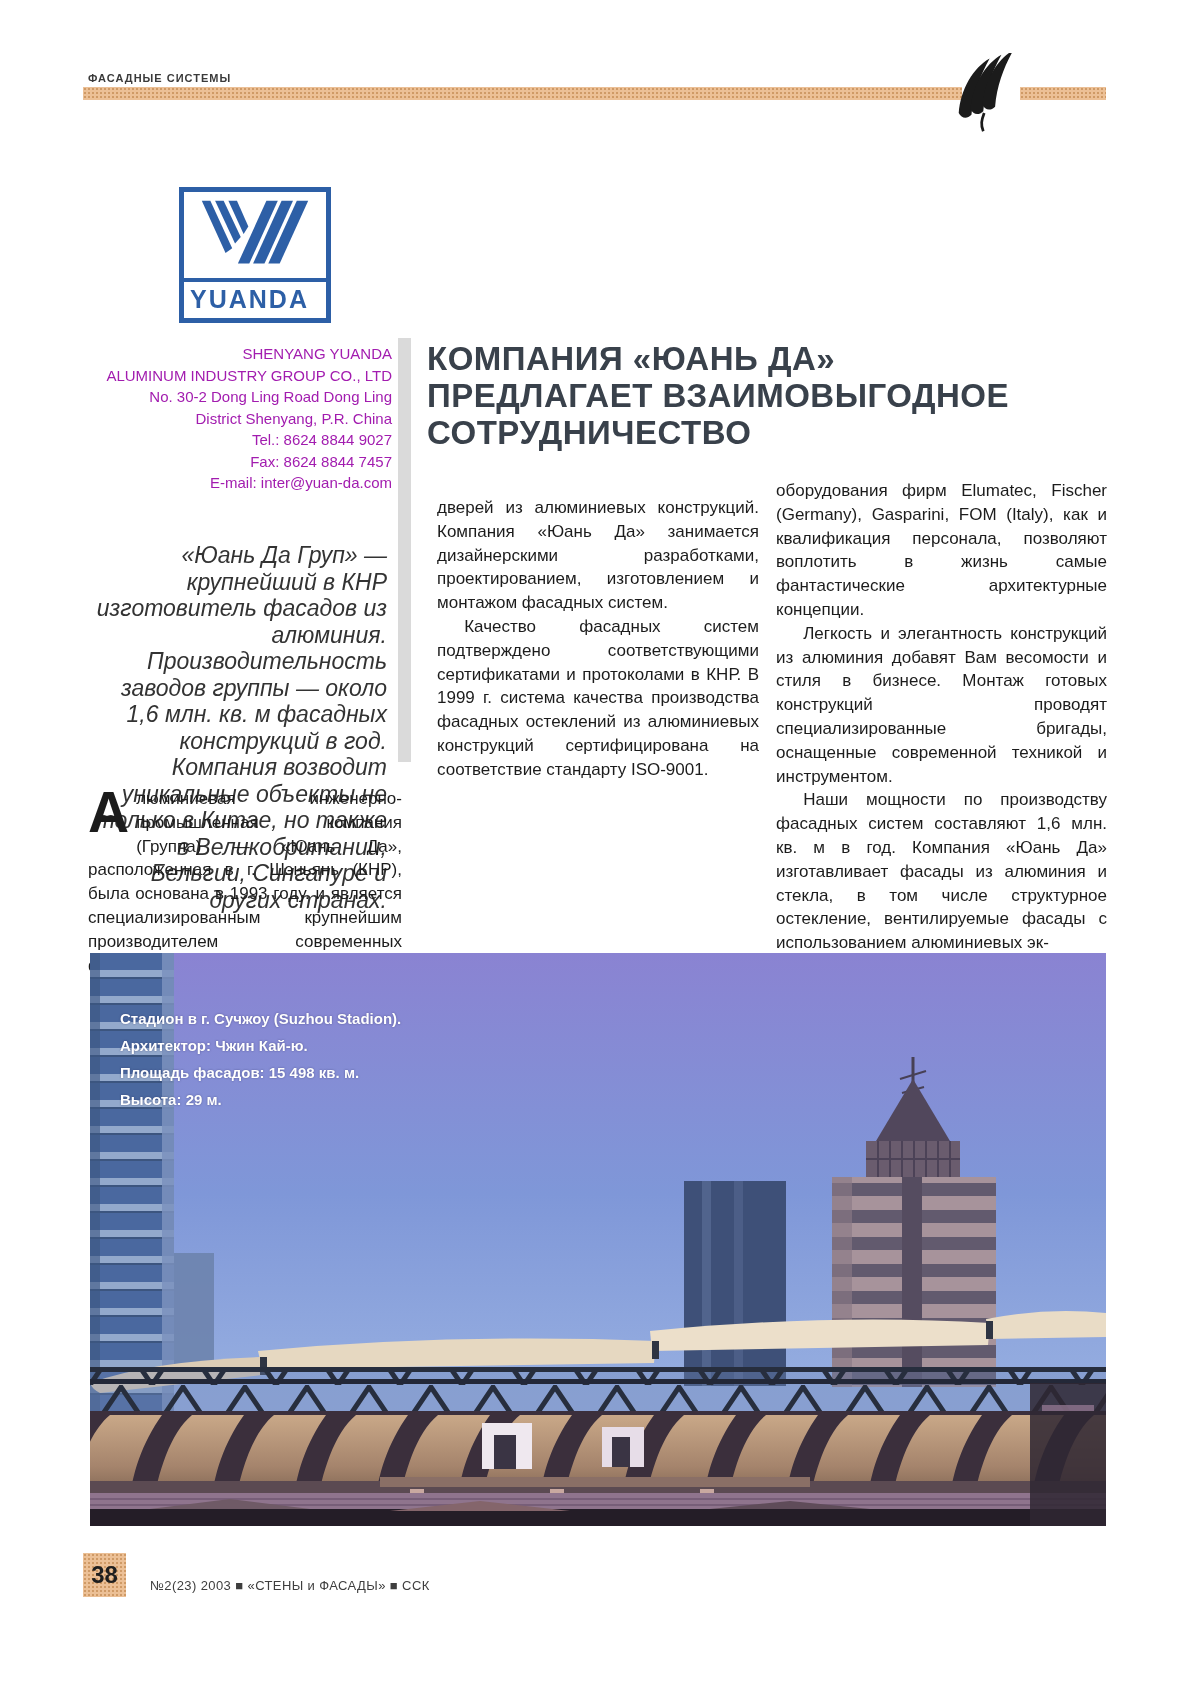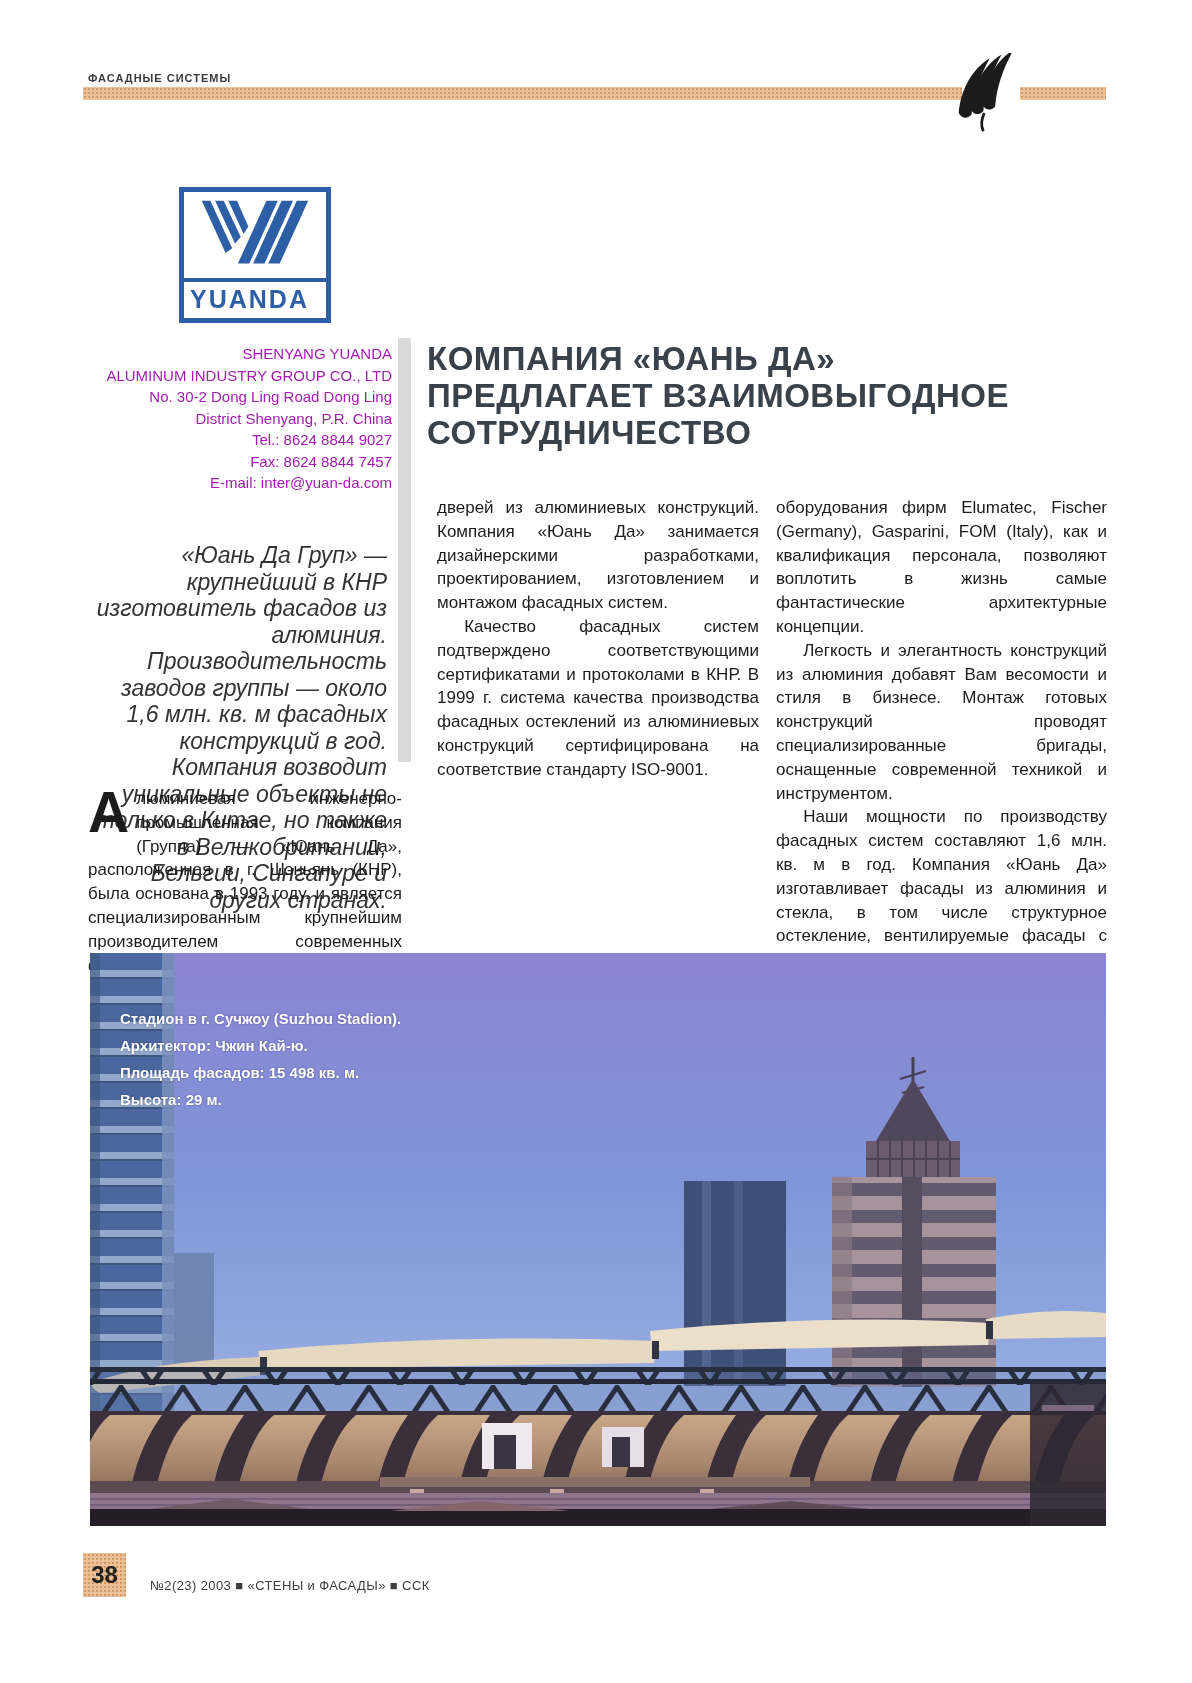--- a/index.html
+++ b/index.html
@@ -47,21 +47,21 @@
   .lead{
     position:absolute;left:92px;top:542px;width:295px;text-align:right;
     font-size:23px;line-height:26.5px;font-weight:normal;font-style:italic;color:#333;
   }
   
   .col{position:absolute;font-size:17px;line-height:23.8px;text-align:justify;color:#1c1c1c;}
   .col p{margin:0;}
   .col p.ind{text-indent:1.6em;}
   .col1{left:88px;top:787px;width:314px;}
   .col2{left:437px;top:496px;width:322px;}
-  .col3{left:776px;top:496px;width:331px;}
+  .col3{left:776px;top:479px;width:331px;}
   .dropcap{
     float:left;font-size:57px;line-height:46px;font-weight:bold;
     padding:2px 7px 0 0;color:#1c1c1c;
   }
   
   .photo{position:absolute;left:90px;top:953px;width:1016px;height:573px;overflow:hidden;}
   .photo svg{position:absolute;left:0;top:0;}
   .caption{
     position:absolute;left:30px;top:52px;z-index:3;
     font-size:15px;line-height:27px;font-weight:bold;color:#ffffff;

